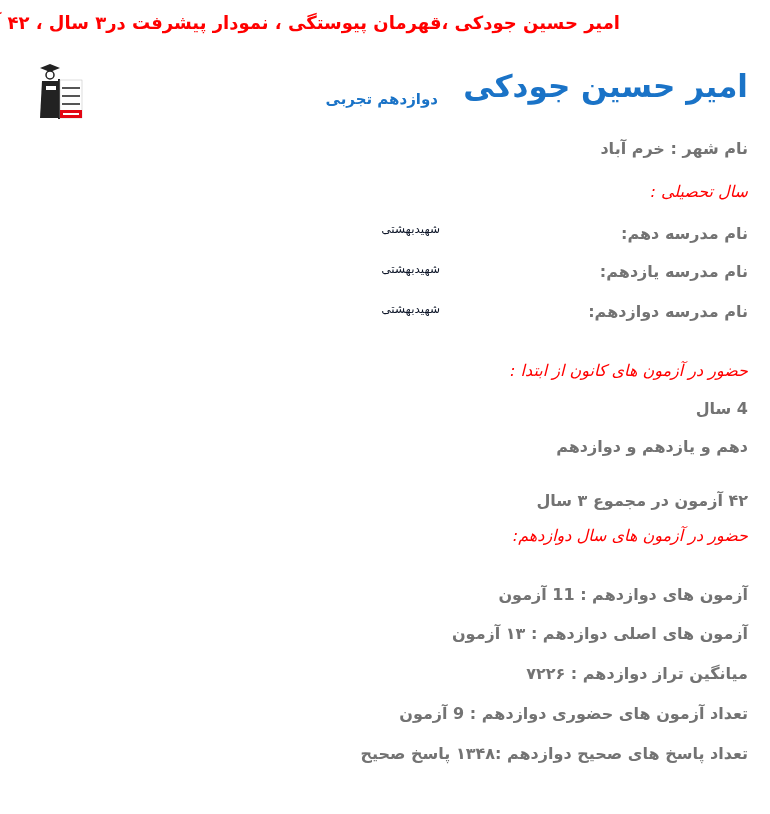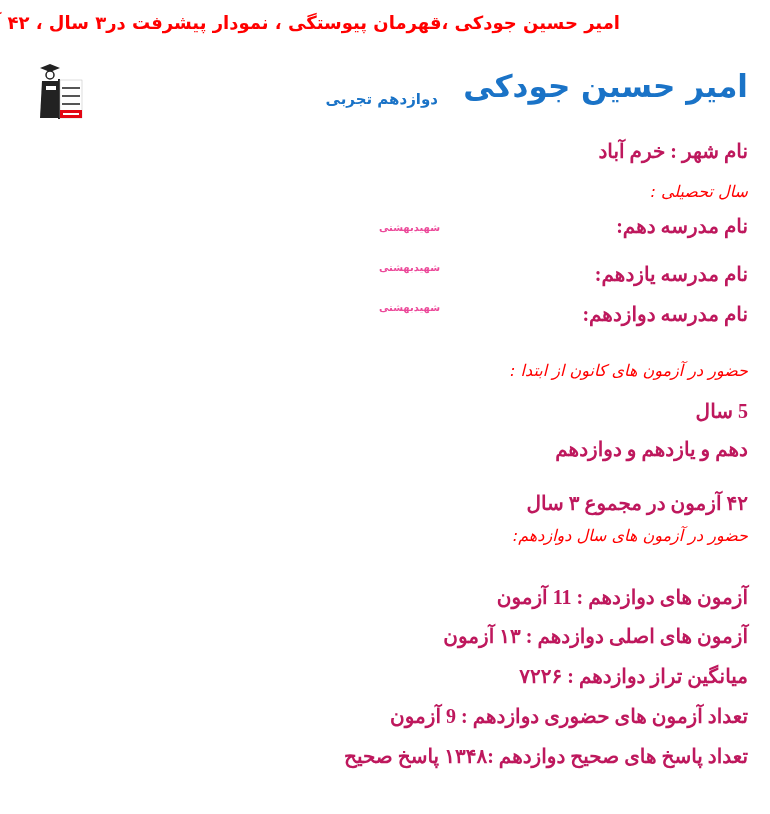--- a/index.html
+++ b/index.html
@@ -42,35 +42,34 @@
     .grade {
       top: 82px;
       right: 332px;
       color: #1a73c7;
       font-weight: bold;
       font-size: 15px;
       margin-top: 8px;
     }
     .line-bold {
       font-weight: bold;
-      font-size: 20px;
-      color: #be185d;
+      font-size: 16px;
+      color: #737373;
       right: 22px;
-      font-family: Liberation Serif, serif;
     }
     .line-red {
       font-size: 16px;
       color: #ff0000;
       right: 22px;
       font-style: italic;
     }
     .school-value {
-      font-weight: bold;
-      font-size: 10px;
-      color: #ec4899;
+      font-weight: normal;
+      font-size: 12px;
+      color: #0f172a;
       right: 330px;
     }
   </style>
 </head>
 <body>
 
 <div class="abs headline">امیر حسین جودکی ،قهرمان پیوستگی ، نمودار پیشرفت در۳ سال ، ۴۲ آزمون</div>
 
 <div class="logo">
   <svg width="48" height="60" viewBox="0 0 48 60">
@@ -92,31 +91,31 @@
     <line x1="27" y1="52" x2="43" y2="52" stroke="#fff" stroke-width="2"></line>
   </svg>
 </div>
 
 <div class="abs name-title">امیر حسین جودکی</div>
 <div class="abs grade">دوازدهم تجربی</div>
 
 <div class="abs line-bold" style="top:139px;">نام شهر : خرم آباد</div>
 <div class="abs line-red" style="top:182px;">سال تحصیلی :</div>
 
-<div class="abs line-bold" style="top:214px;">نام مدرسه دهم:</div>
+<div class="abs line-bold" style="top:224px;">نام مدرسه دهم:</div>
 <div class="abs school-value" style="top:222px;">شهیدبهشتی</div>
 
 <div class="abs line-bold" style="top:262px;">نام مدرسه یازدهم:</div>
 <div class="abs school-value" style="top:262px;">شهیدبهشتی</div>
 
 <div class="abs line-bold" style="top:302px;">نام مدرسه دوازدهم:</div>
 <div class="abs school-value" style="top:302px;">شهیدبهشتی</div>
 
 <div class="abs line-red" style="top:361px;">حضور در آزمون های کانون از ابتدا :</div>
-<div class="abs line-bold" style="top:399px;">5 سال</div>
+<div class="abs line-bold" style="top:399px;">4 سال</div>
 <div class="abs line-bold" style="top:437px;">دهم و یازدهم و دوازدهم</div>
 <div class="abs line-bold" style="top:479px;margin-top:12px;">۴۲ آزمون در مجموع ۳ سال</div>
 
 <div class="abs line-red" style="top:526px;">حضور در آزمون های سال دوازدهم:</div>
 <div class="abs line-bold" style="top:585px;">آزمون های دوازدهم : 11 آزمون</div>
 <div class="abs line-bold" style="top:624px;margin-left:48px;">آزمون های اصلی دوازدهم : ۱۳ آزمون</div>
 <div class="abs line-bold" style="top:664px;">میانگین تراز دوازدهم : ۷۲۲۶</div>
 <div class="abs line-bold" style="top:704px;">تعداد آزمون های حضوری دوازدهم : 9 آزمون</div>
 <div class="abs line-bold" style="top:744px;">تعداد پاسخ های صحیح دوازدهم :۱۳۴۸ پاسخ صحیح</div>
 

